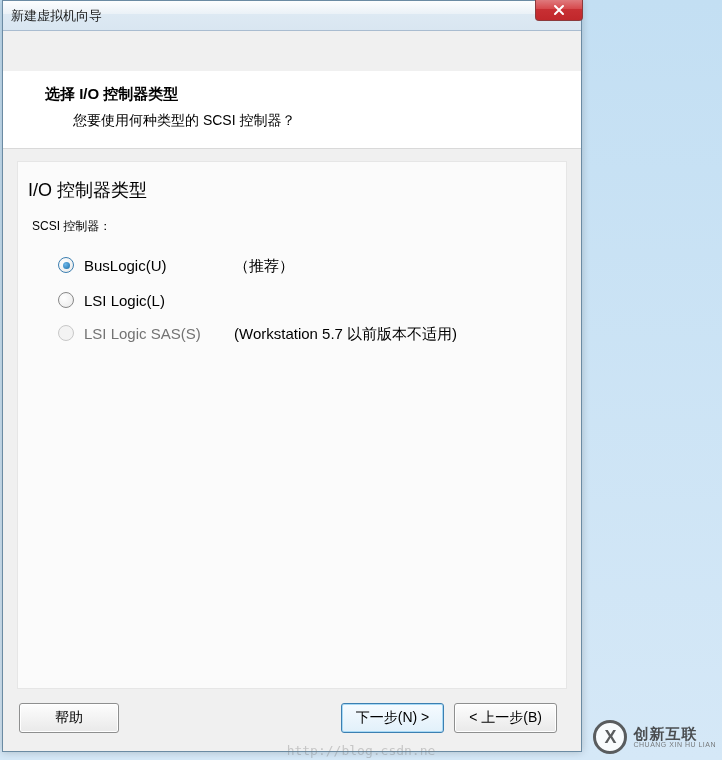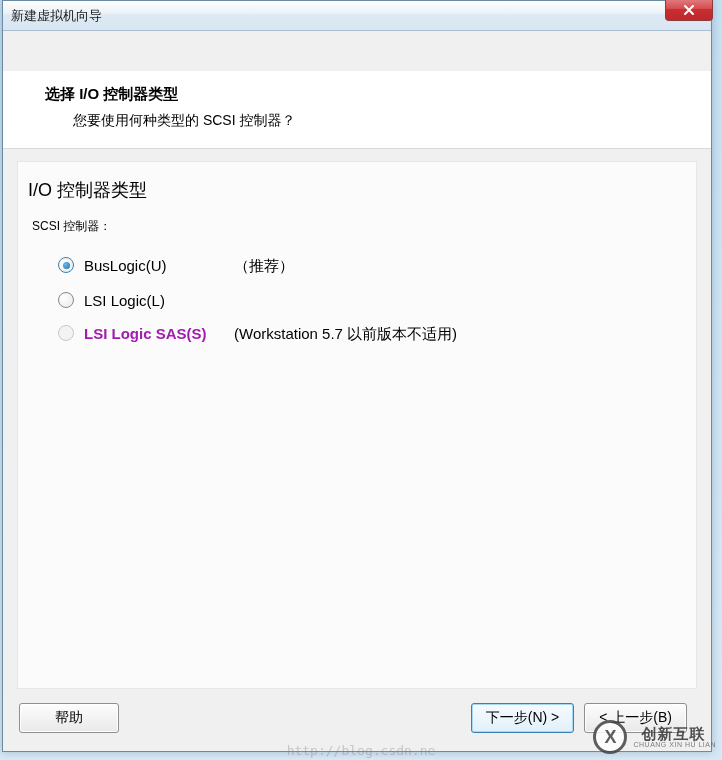--- a/index.html
+++ b/index.html
@@ -10,21 +10,21 @@
     background: linear-gradient(to bottom, #c3dff3 0%, #d5e8f7 100%);
     width: 722px;
     height: 760px;
     overflow: hidden;
     position: relative;
   }
   .window {
     position: absolute;
     left: 2px;
     top: 0;
-    width: 710px;
+    width: 580px;
     height: 752px;
     background: #f0f0f0;
     border: 1px solid #6b8ba3;
     box-shadow: 0 0 8px rgba(0,0,0,0.2);
     display: flex;
     flex-direction: column;
   }
   .titlebar {
     height: 30px;
     background: linear-gradient(to bottom, #fdfefe 0%, #eaf1f7 45%, #dde9f3 46%, #d9e6f1 100%);
@@ -117,21 +117,21 @@
     width: 7px;
     height: 7px;
     border-radius: 50%;
     background: radial-gradient(circle at 35% 35%, #6fb7e9, #1b6fa8);
   }
   .radio.disabled {
     border-color: #c8c8c8;
     background: #f3f3f3;
   }
   .radio-label { color:#000; min-width: 130px; }
-  .radio-label.disabled { color:#a21caf;font-weight:bold; }
+  .radio-label.disabled { color:#737373; }
   .radio-note { color:#000; margin-left: 10px; }
   .footer {
     padding: 14px 24px 18px 16px;
     display: flex;
     align-items: center;
     gap: 10px;
   }
   .btn {
     height: 30px;
     min-width: 100px;
@@ -170,21 +170,21 @@
     border-radius: 50%;
     display:flex;
     align-items:center;
     justify-content:center;
     color:#444;
     font-weight:bold;
     font-size:18px;
     background:#fff;
   }
   .watermark .txt { line-height:1; }
-  .watermark .txt .cn { font-size:15px; color:#333; font-weight:600; letter-spacing:1px;margin-left:8px;}
+  .watermark .txt .cn { font-size:15px; color:#333; font-weight:600; letter-spacing:1px;}
   .watermark .txt .en { font-size:7px; color:#666; letter-spacing:0.5px;}
   .faded-url {
     position:absolute;
     bottom: 2px;
     left: 50%;
     transform: translateX(-50%);
     color: rgba(120,120,120,0.35);
     font-size: 13px;
     font-family: Consolas, monospace;
     pointer-events:none;

